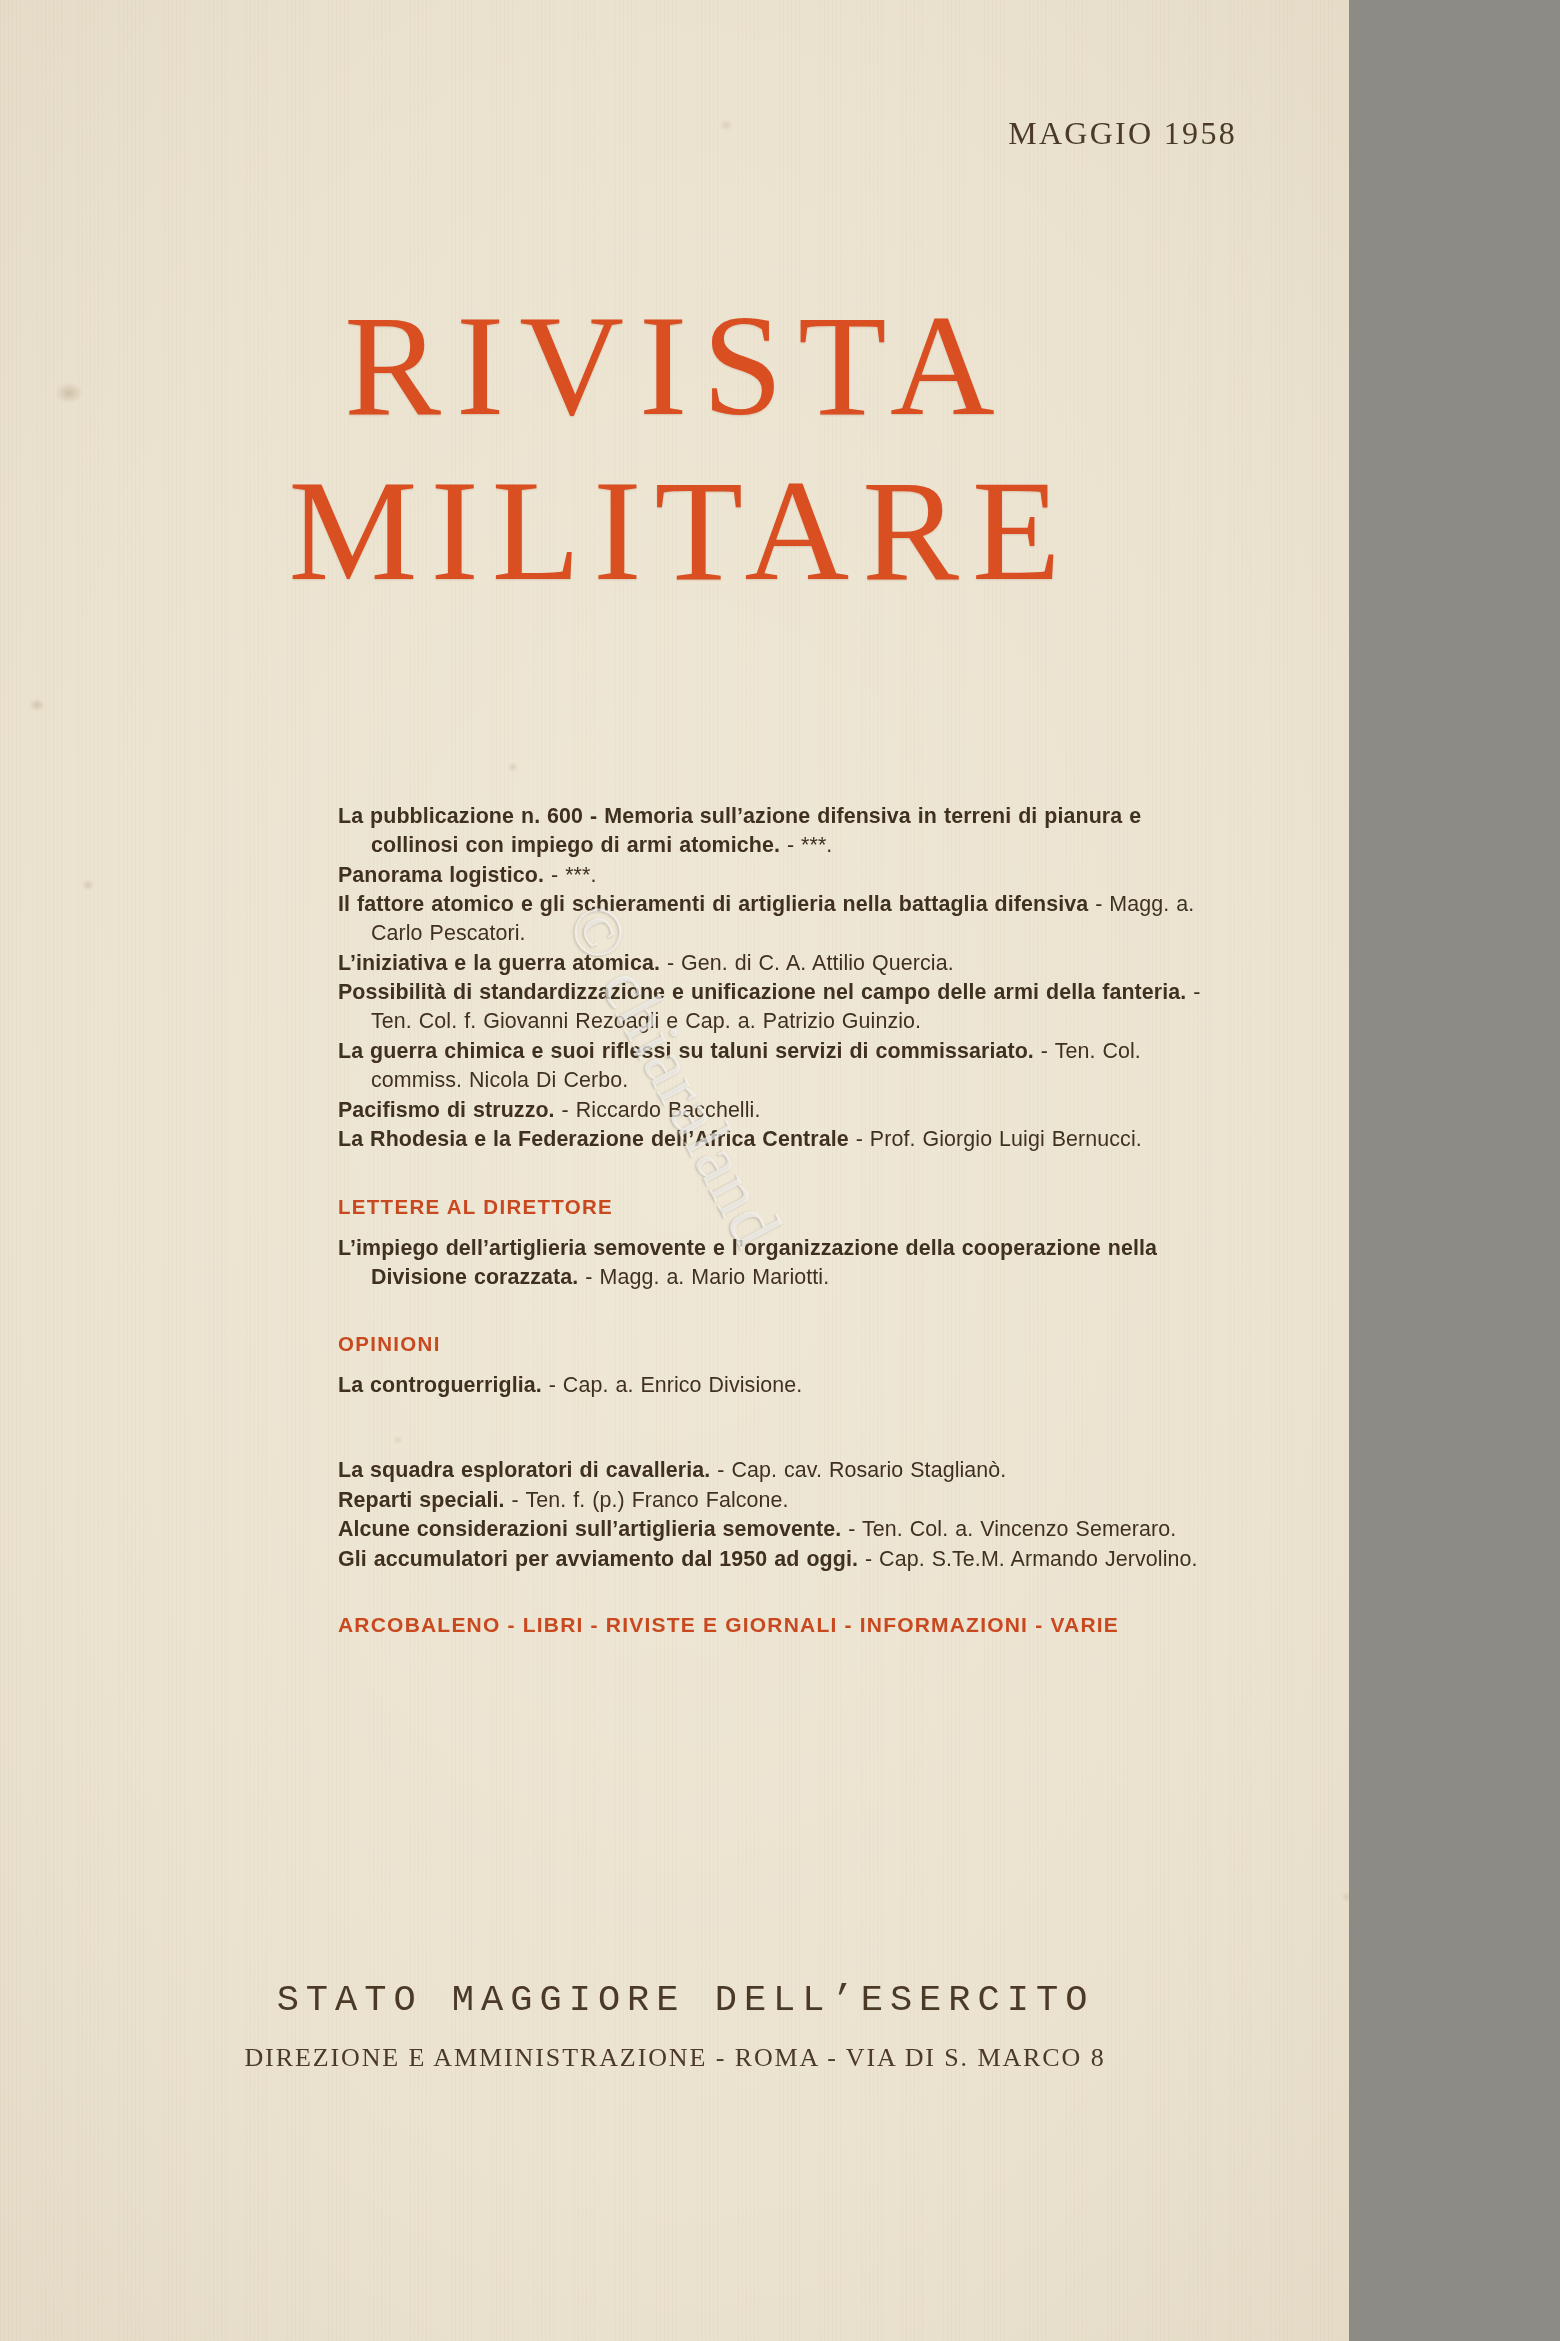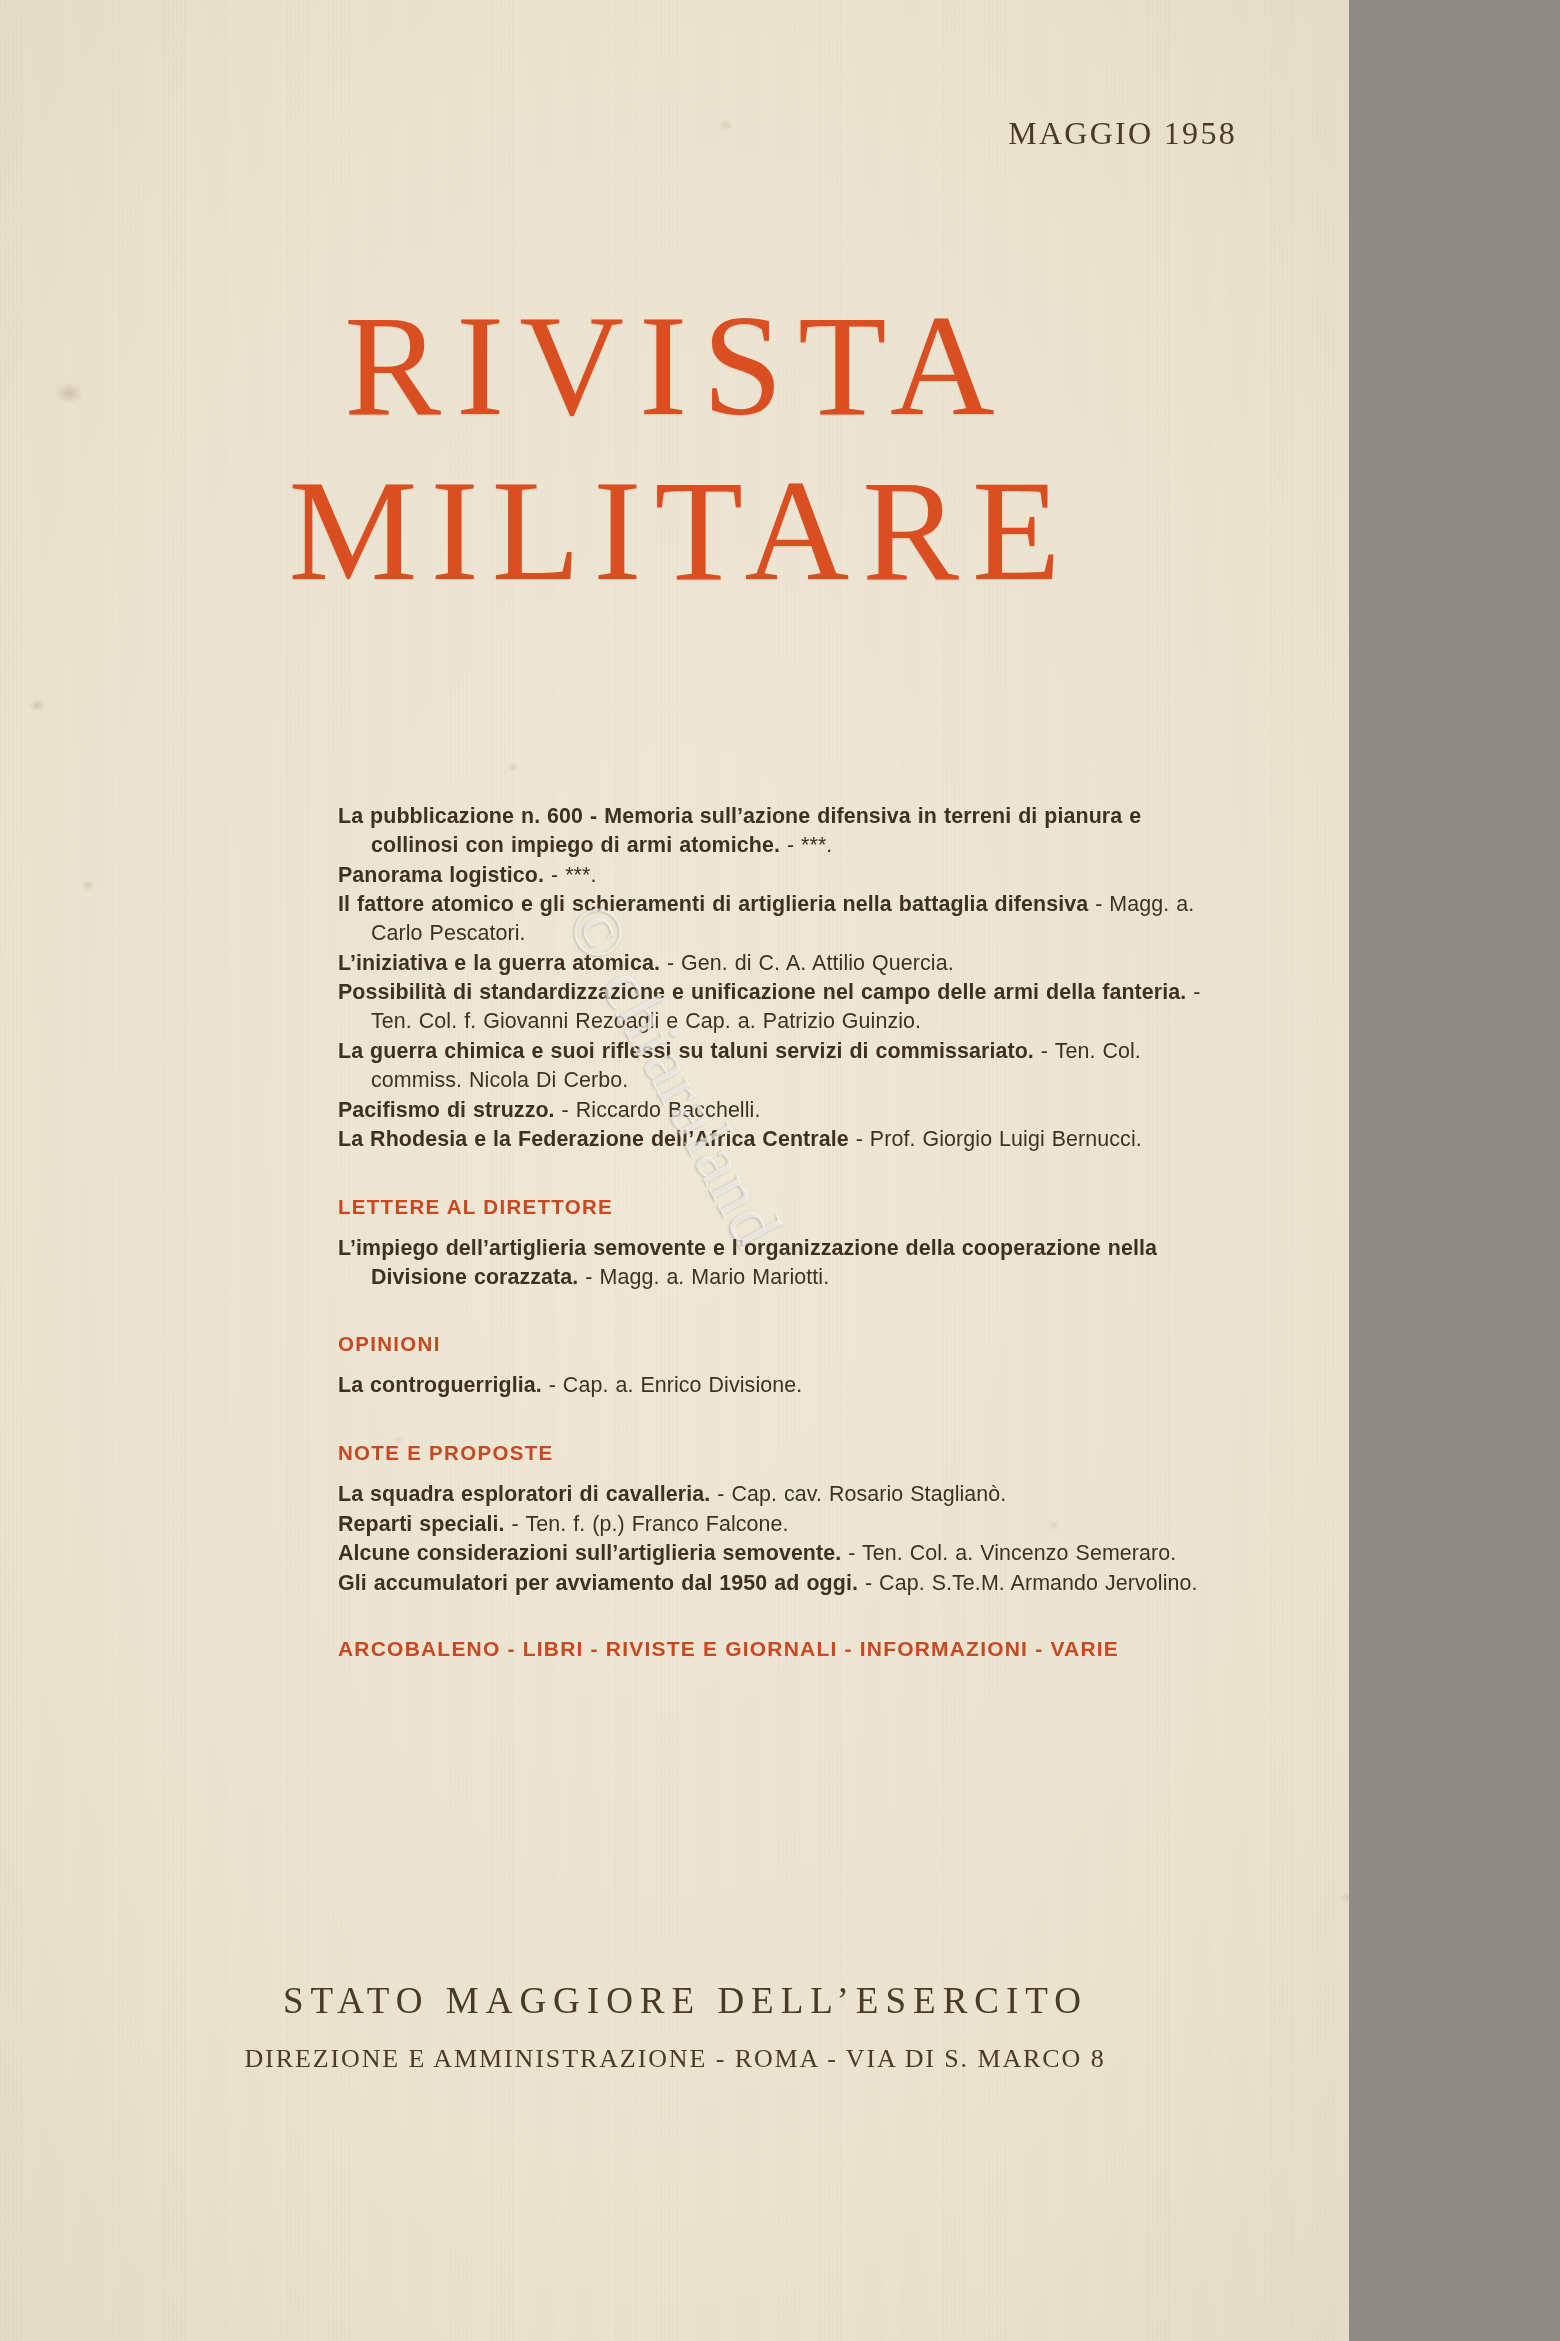--- a/index.html
+++ b/index.html
@@ -128,21 +128,21 @@
 
   
   .footer {
     position: absolute;
     left: 0;
     right: 0;
     top: 1979px;
     text-align: center;
   }
   .publisher {
-    font-family: Liberation Serif, serif;
+    font-family: Liberation Mono, monospace;
     font-size: 37px;
     letter-spacing: 7px;
     color: #4a3a26;
     white-space: nowrap;
     padding-left: 22px;
   }
   .address {
     font-family: "Liberation Serif", serif;
     font-size: 26px;
     letter-spacing: 1.9px;
@@ -192,21 +192,20 @@
       <p class="entry"><span class="t">La Rhodesia e la Federazione dell’Africa Centrale</span><span class="a"> - Prof. Giorgio Luigi Bernucci.</span></p>
       <div class="gap-before-head"></div>
       <p class="section-head">LETTERE AL DIRETTORE</p>
       <div class="gap-after-head"></div>
       <p class="entry"><span class="t">L’impiego dell’artiglieria semovente e l’organizzazione della cooperazione nella Divisione corazzata.</span><span class="a"> - Magg. a. Mario Mariotti.</span></p>
       <div class="gap-before-head"></div>
       <p class="section-head">OPINIONI</p>
       <div class="gap-after-head"></div>
       <p class="entry"><span class="t">La controguerriglia.</span><span class="a"> - Cap. a. Enrico Divisione.</span></p>
       <div class="gap-before-head"></div>
-      <p class="section-head">NOTE E PROPOSTE</p>
       <div class="gap-after-head"></div>
       <p class="entry"><span class="t">La squadra esploratori di cavalleria.</span><span class="a"> - Cap. cav. Rosario Staglianò.</span></p>
       <p class="entry"><span class="t">Reparti speciali.</span><span class="a"> - Ten. f. (p.) Franco Falcone.</span></p>
       <p class="entry"><span class="t">Alcune considerazioni sull’artiglieria semovente.</span><span class="a"> - Ten. Col. a. Vincenzo Semeraro.</span></p>
       <p class="entry"><span class="t">Gli accumulatori per avviamento dal 1950 ad oggi.</span><span class="a"> - Cap. S.Te.M. Armando Jervolino.</span></p>
       <div class="gap-block"></div>
       <p class="finale">ARCOBALENO - LIBRI - RIVISTE E GIORNALI - INFORMAZIONI - VARIE</p>
     </div>
 
   <div class="footer">

